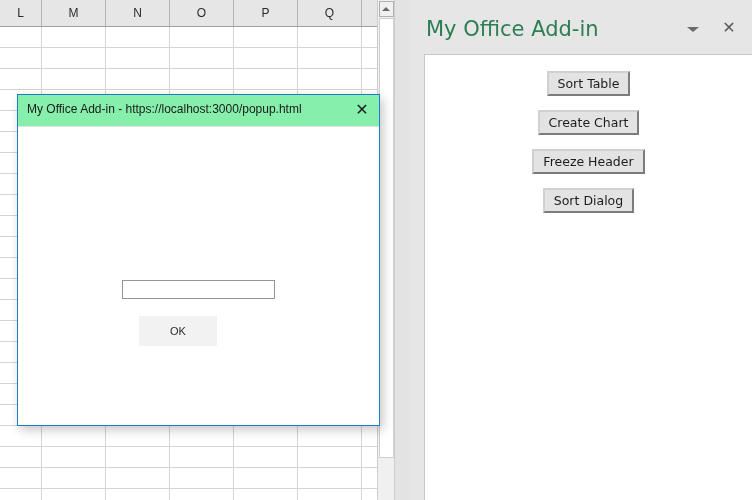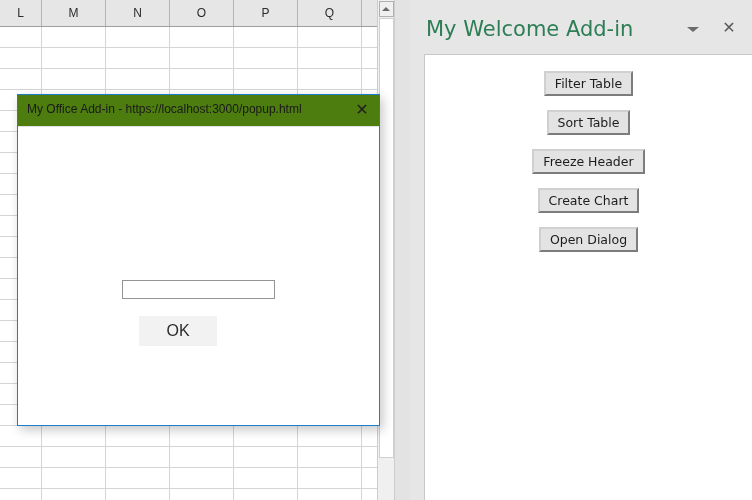--- a/index.html
+++ b/index.html
@@ -124,21 +124,21 @@
     width: 363px;
     height: 332px;
     background: #ffffff;
     border: 1px solid #1b7ec9;
     box-sizing: border-box;
     box-shadow: 3px 4px 10px rgba(0,0,0,0.22);
   }
   .dialog-titlebar {
     position: relative;
     height: 32px;
-    background: #4d7c0f;
+    background: #86efac;
     border-bottom: 1px solid #e2e2e2;
     box-sizing: border-box;
   }
   .dialog-title {
     position: absolute;
     left: 9px; top: 7px;
     font-size: 12px;
     color: #1a1a1a;
     white-space: nowrap;
   }
@@ -188,21 +188,21 @@
     font-family: "Liberation Sans", sans-serif;
     outline: none;
   }
   .ok-button {
     position: absolute;
     left: 121px; top: 189px;
     width: 78px;
     height: 30px;
     background: #f2f2f2;
     border: none;
-    font-size: 16px;
+    font-size: 11px;
     color: #2c2c2c;
     cursor: pointer;
     font-family: "Liberation Sans", sans-serif;
     padding: 0;
   }
 
   
   .taskpane {
     position: absolute;
     left: 410px; top: 0;
@@ -539,28 +539,27 @@
       <button class="dialog-close">✕</button>
     </div>
     <div class="dialog-body">
       <input class="name-input" type="text" placeholder="" style="">
       <button class="ok-button">OK</button>
     </div>
   </div>
 
   <div class="taskpane">
     <div class="tp-header">
-      <div class="tp-title">My Welcome Add-in</div>
+      <div class="tp-title">My Office Add-in</div>
       <div class="tp-chevron"></div>
       <button class="tp-close">✕</button>
     </div>
     <div class="tp-body">
       <div class="button-list" id="tp-buttons">
-          <button class="tp-button">Filter Table</button>
           <button class="tp-button">Sort Table</button>
+          <button class="tp-button">Create Chart</button>
           <button class="tp-button">Freeze Header</button>
-          <button class="tp-button">Create Chart</button>
-          <button class="tp-button">Open Dialog</button>
+          <button class="tp-button">Sort Dialog</button>
         </div>
     </div>
   </div>
 
 </div>
 
 </body></html>

